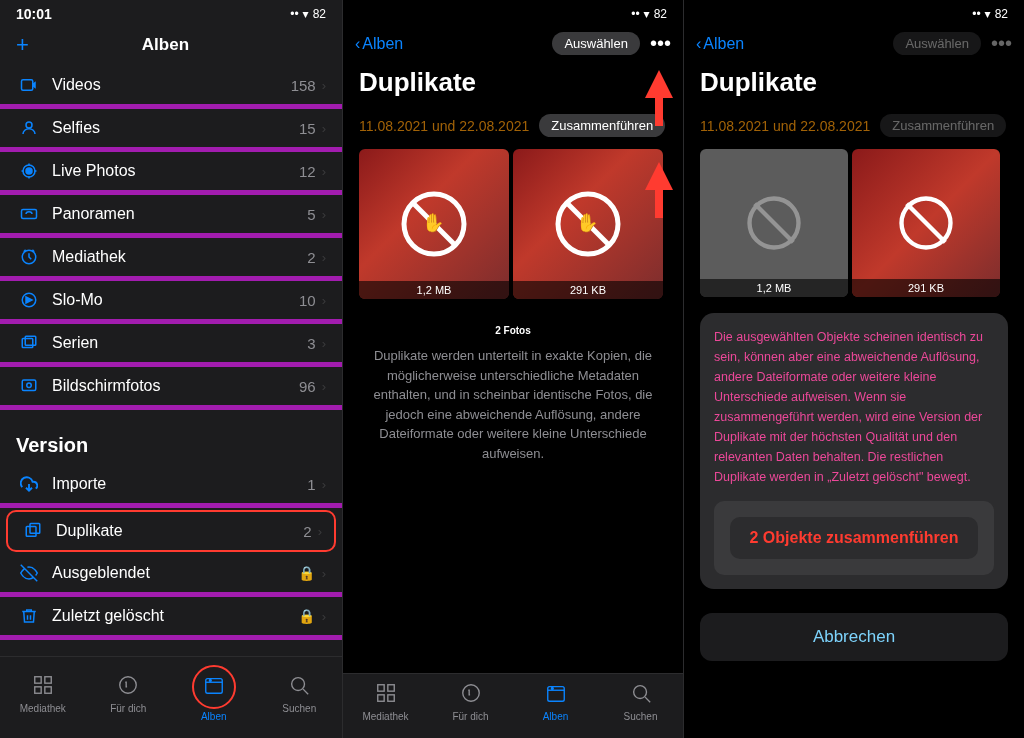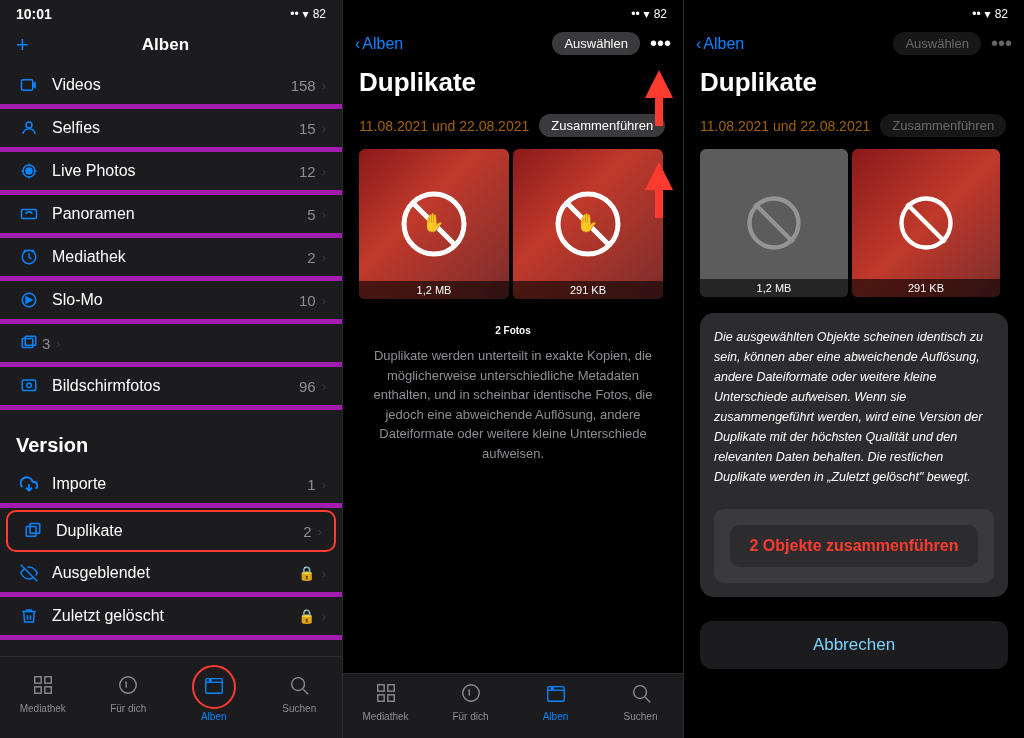--- a/index.html
+++ b/index.html
@@ -376,25 +376,24 @@
       padding: 3px;
     }
 
     .confirm-modal {
       background: #2c2c2e;
       border-radius: 14px;
       margin: 16px;
       padding: 14px;
     }
     .confirm-text {
-      color: #ffffff;
+      color: #ec4899;
       font-size: 12.5px;
       line-height: 1.6;
-      margin-bottom: 22px;
-      font-style: italic;
+      margin-bottom: 14px;
     }
     .merge-action-btn {
       background: #2c2c2e;
       border: none;
       width: 100%;
       padding: 12px;
       border-radius: 10px;
       color: #ff3b30;
       font-size: 16px;
       font-weight: 600;
@@ -521,20 +520,21 @@
         <span class="album-chevron">›</span>
       </div>
 
       <div class="album-item">
         <span class="album-icon">
           <svg width="18" height="18" viewBox="0 0 24 24" fill="none" stroke="#0a84ff" stroke-width="2">
               <rect x="3" y="6" width="14" height="12" rx="1"></rect>
               <rect x="7" y="3" width="14" height="12" rx="1"></rect>
             </svg>
         </span>
+        <span class="album-name">Serien</span>
         <span class="album-count">3</span>
         <span class="album-chevron">›</span>
       </div>
 
       <div class="album-item">
         <span class="album-icon">
           <svg width="18" height="18" viewBox="0 0 24 24" fill="none" stroke="#0a84ff" stroke-width="2">
               <rect x="3" y="4" width="18" height="14" rx="2"></rect>
               <circle cx="12" cy="11" r="3"></circle>
             </svg>

